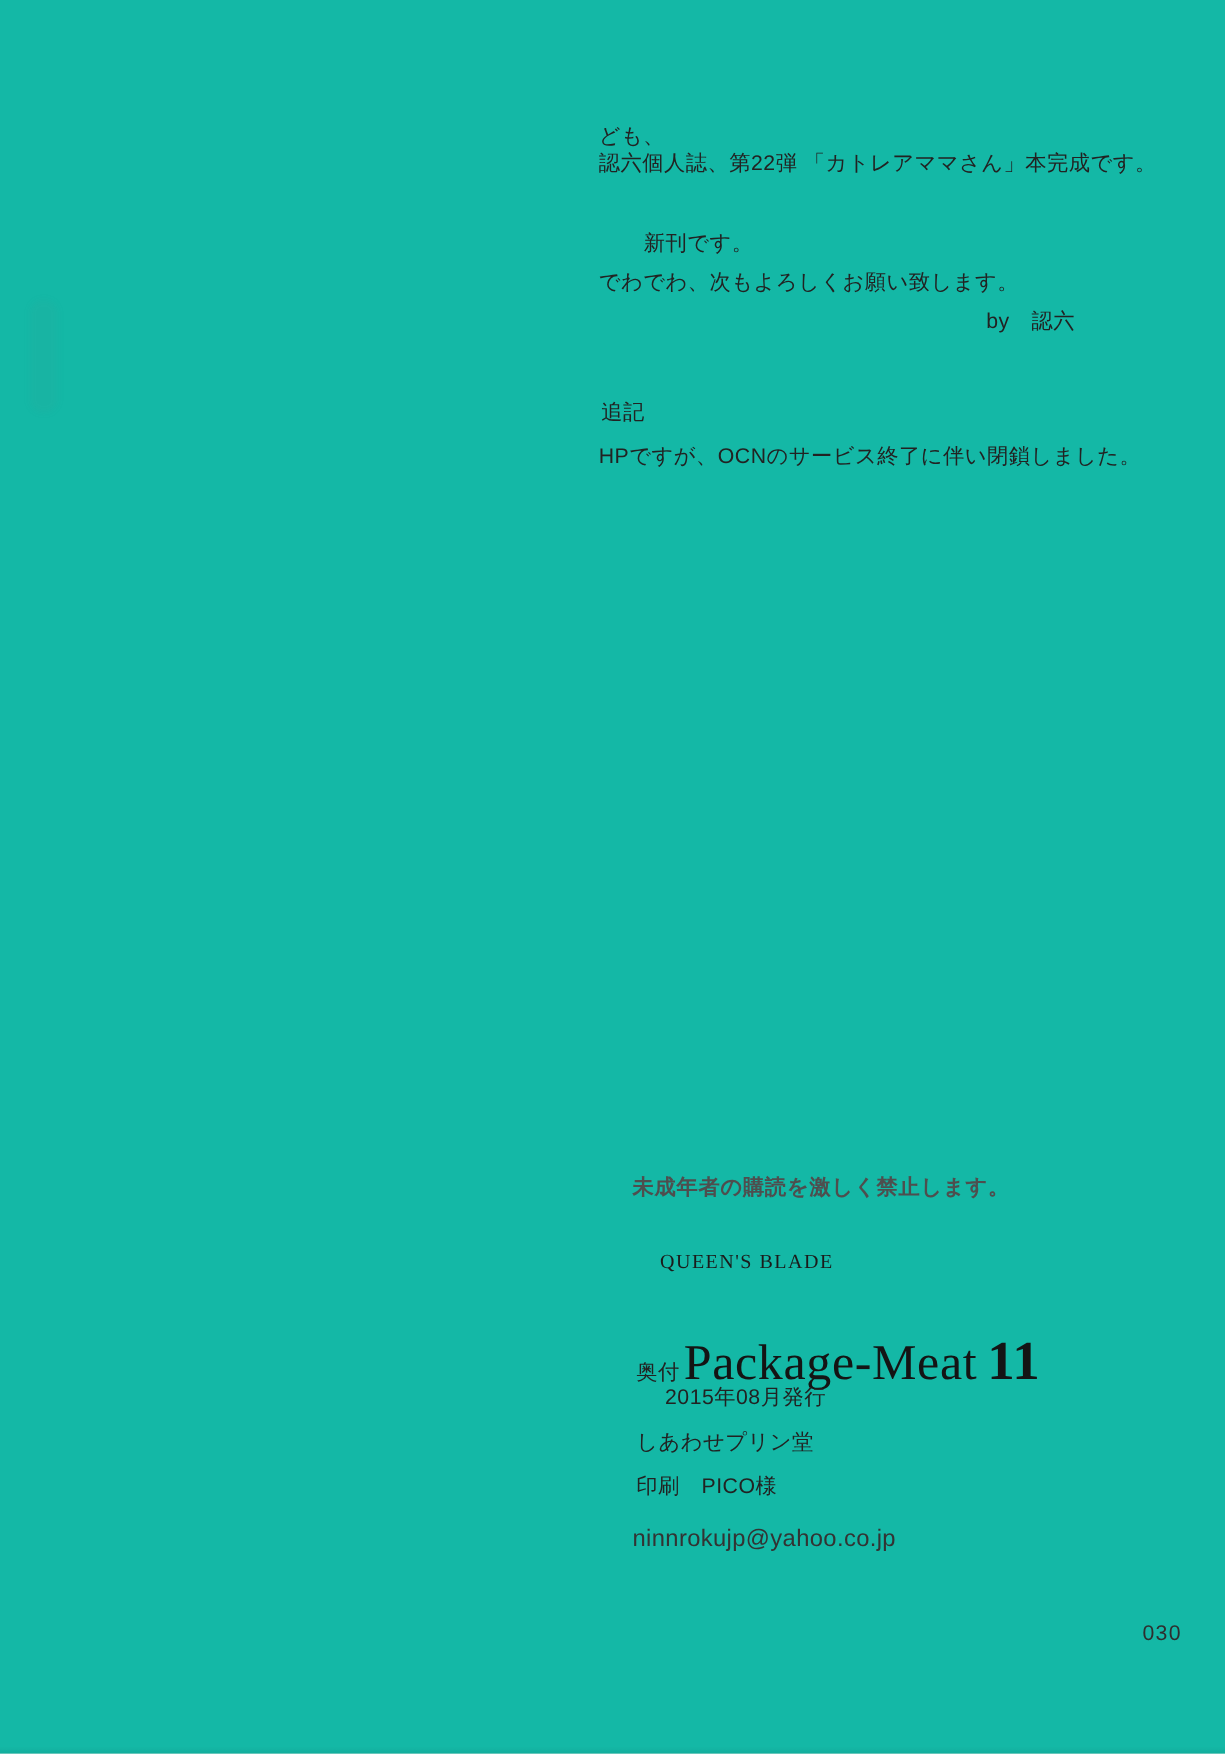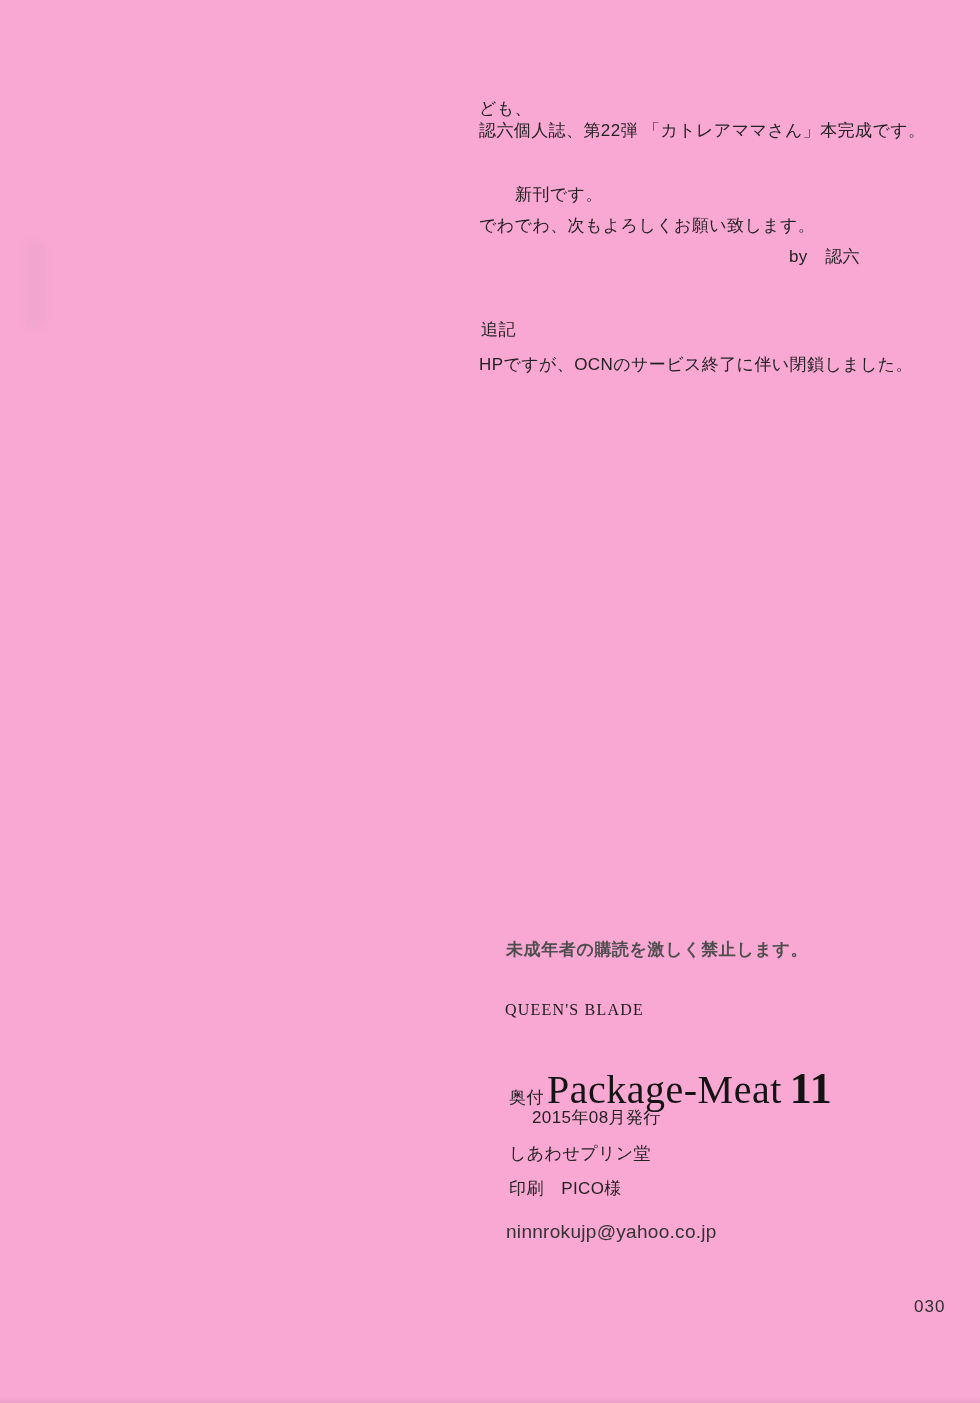--- a/index.html
+++ b/index.html
@@ -5,21 +5,21 @@
   html, body {
     margin: 0;
     padding: 0;
     background: #e8e8e6;
   }
   .page {
     position: relative;
     width: 980px;
     height: 1403px;
     margin: 0 auto;
-    background: #f9a8d4;
+    background: #14b8a6;
     overflow: hidden;
     font-family: "Liberation Sans", sans-serif;
     color: #1f1f1f;
   }
   .txt {
     position: absolute;
     white-space: pre;
     letter-spacing: 0.4px;
   }
   .jp-body {
@@ -101,21 +101,21 @@
 
   <div class="txt jp-body" style="left:789px; top:246px;">by　認六</div>
 
   <div class="txt jp-body" style="left:481px; top:319px;">追記</div>
 
   <div class="txt warning" style="left:506px; top:939px;">未成年者の購読を激しく禁止します。</div>
 
   <div class="txt jp-body" style="left:479px; top:354px;">HPですが、OCNのサービス終了に伴い閉鎖しました。</div>
 
 
-  <div class="txt series-title" style="left:505px; top:1001px;">QUEEN'S BLADE</div>
+  <div class="txt series-title" style="left:528px; top:1001px;">QUEEN'S BLADE</div>
 
   <div class="txt book-title" style="left:505px; top:1020px;">
     <span>Package-Meat</span><span class="volume">11</span>
   </div>
 
   <div class="txt jp-body" style="left:509px; top:1087px;">奥付</div>
 
   <div class="txt jp-body" style="left:532px; top:1107px;text-align:center;">2015年08月発行</div>
 
   <div class="txt jp-body" style="left:509px; top:1143px;">しあわせプリン堂</div>

